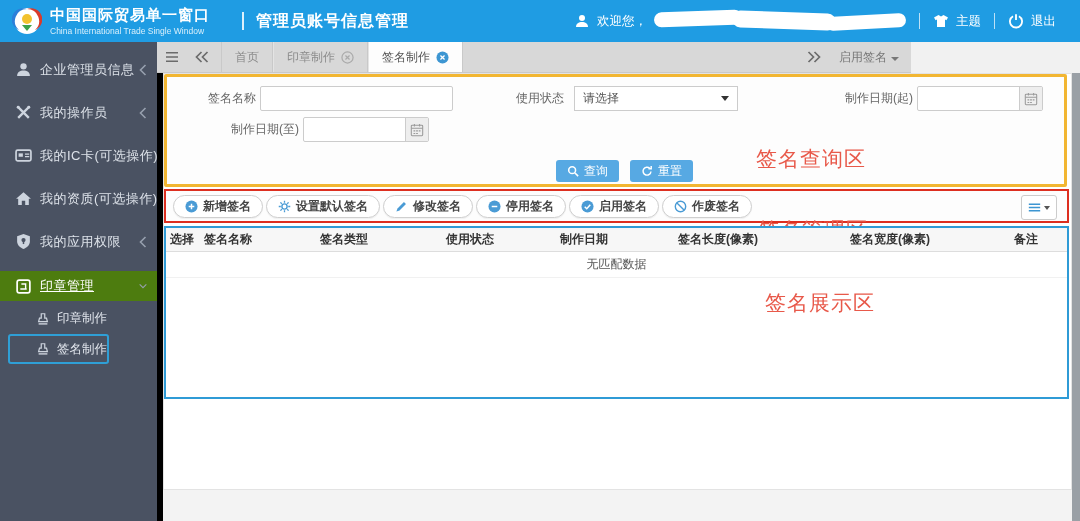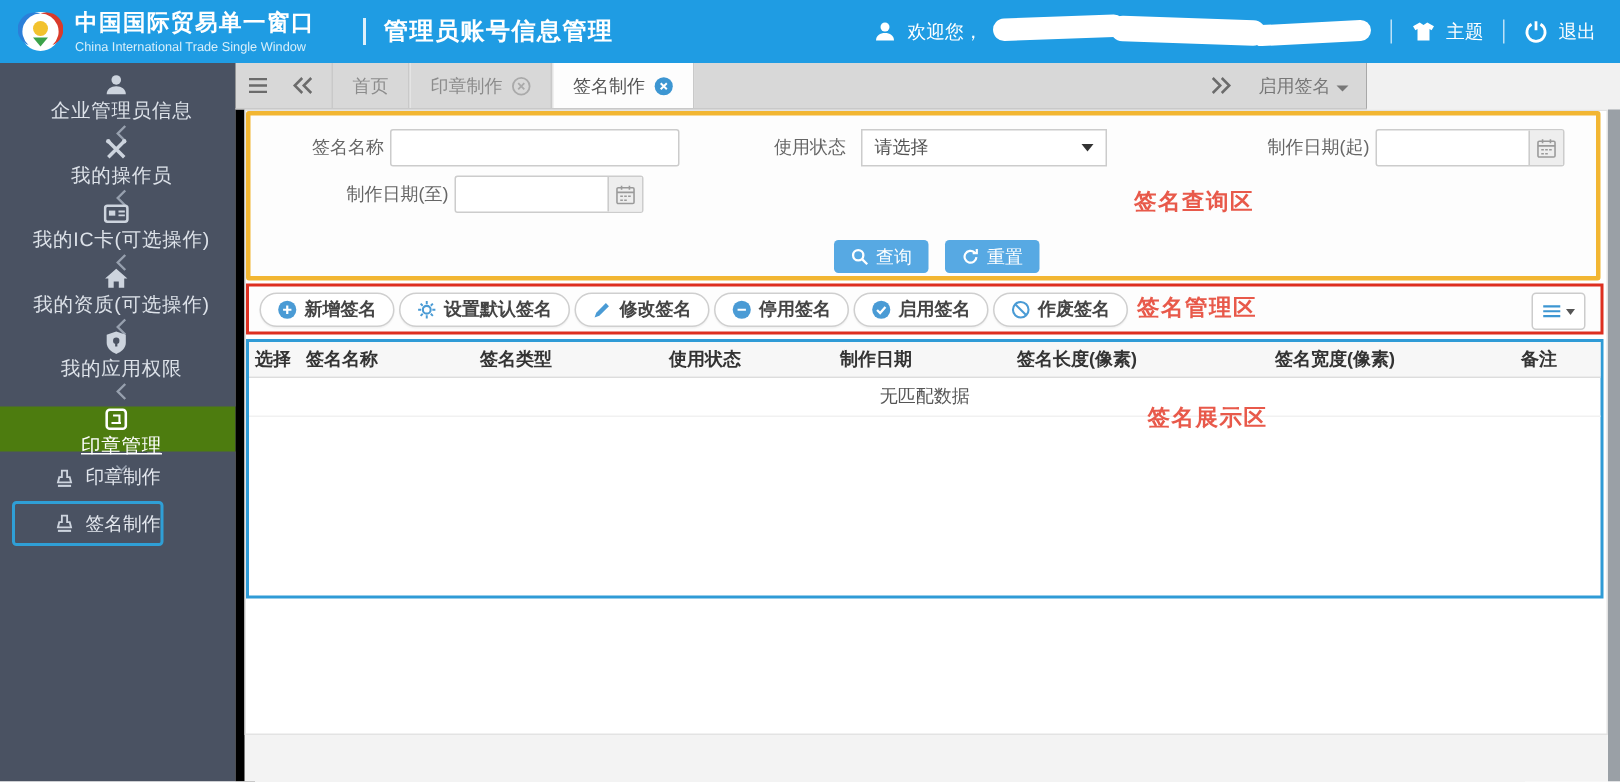--- a/index.html
+++ b/index.html
@@ -6,33 +6,33 @@
   html,body { width:1080px; height:521px; overflow:hidden; }
   body { font-family:"Liberation Sans","DejaVu Sans",sans-serif; font-size:12px; background:#f1f1f1; position:relative; }
 
   
   .header { position:absolute; left:0; top:0; width:1080px; height:42px; background:#1f9ce3; display:flex; align-items:center; color:#fff; }
   .brand { display:flex; align-items:center; gap:8px; padding-left:12px; width:238px; }
   .brand-cn { font-size:15px; font-weight:bold; letter-spacing:1px; }
   .brand-en { font-size:8.5px; color:#d8effb; margin-top:1px; }
   .title-sep { width:2px; height:18px; background:rgba(255,255,255,.85); margin:0 12px 0 4px; }
   .page-title { font-size:16px; font-weight:bold; letter-spacing:1px; }
-  .header-right { margin-left:auto; display:flex; align-items:center; gap:7px; padding-right:16px; font-size:12.5px; position:relative; }
+  .header-right { margin-left:auto; display:flex; align-items:center; gap:7px; padding-right:24px; font-size:12.5px; position:relative; }
   .hsep { width:1px; height:16px; background:rgba(255,255,255,.7); margin:0 6px; }
   .redaction { position:relative; width:252px; height:20px; display:inline-block; }
   .blob { position:absolute; background:#fff; border-radius:9px; }
   .blob1 { left:0; top:3; width:88px; height:15px; transform:rotate(-2deg); }
   .blob2 { left:78px; top:1px; width:104px; height:17px; transform:rotate(2deg); }
   .blob3 { left:172px; top:4px; width:80px; height:14px; transform:rotate(-3deg); }
   .hicon { display:inline-flex; width:16px; height:16px; color:#fff; }
   .hicon svg { width:100%; height:100%; }
 
   
   .sidebar { position:absolute; left:0; top:42px; width:157px; height:479px; background:#4a5262; padding-top:6px; }
-  .nav-item { height:43px; display:flex; align-items:center; padding:0 10px 0 15px; color:#dde2e9; font-size:13px; cursor:pointer;flex-direction:column; }
+  .nav-item { height:43px; display:flex; align-items:center; padding:0 10px 0 15px; color:#dde2e9; font-size:13px; cursor:pointer; }
   .nav-item .ico { width:17px; height:17px; margin-right:8px; color:#cdd4de; flex:none; display:flex; }
   .nav-item .ico svg { width:100%; height:100%; }
   .nav-item .lbl { flex:1; white-space:nowrap; letter-spacing:.5px; }
   .chev { width:8px; height:12px; color:#97a0ae; display:flex; flex:none; }
   .chev svg { width:100%; height:100%; }
   .nav-item.active { background:#4d7c0f; color:#fff; height:30px; margin:8px 0 4px;text-decoration:underline; }
   .nav-item.active .ico { color:#fff; }
   .sub-item { height:27px; display:flex; align-items:center; padding-left:36px; color:#e3e7ee; font-size:12.5px; cursor:pointer; }
   .sub-item .ico { width:14px; height:14px; margin-right:7px; color:#cdd4de; display:flex; }
   .sub-item .ico svg { width:100%; height:100%; }
@@ -57,21 +57,21 @@
   .query-box { position:absolute; left:0; top:0; width:903px; height:113px; border:3px solid #f2b632; border-radius:2px; background:#fdfdfd; }
   .f-label { position:absolute; height:25px; line-height:25px; color:#666; text-align:right; }
   .f-input { position:absolute; height:25px; border:1px solid #ccc; background:#fff; border-radius:2px; display:flex; align-items:center; }
   .f-input input { border:none; outline:none; flex:1; height:100%; min-width:0; padding:0 5px; font-size:12px; background:transparent; }
   .addon { width:23px; height:23px; background:#eee; border-left:1px solid #ccc; display:flex; align-items:center; justify-content:center; color:#9a9a9a; flex:none; }
   .addon svg { width:14px; height:14px; }
   .f-select { position:absolute; height:25px; border:1px solid #ccc; background:#fff; border-radius:0; display:flex; align-items:center; padding:0 8px; color:#555; cursor:pointer; }
   .f-select .caret { margin-left:auto; width:0; height:0; border-left:4px solid transparent; border-right:4px solid transparent; border-top:5px solid #333; }
   .qbtn { position:absolute; top:83px; height:22px; border:none; border-radius:3px; background:#57a9e3; color:#fff; font-size:12px; display:flex; align-items:center; gap:5px; padding:0 11px; cursor:pointer; }
   .qbtn svg { width:12px; height:12px; }
-  .annotation { position:absolute; color:#e8594a; font-size:15px; letter-spacing:1px; font-weight:700; }
+  .annotation { position:absolute; color:#e8594a; font-size:21px; letter-spacing:1px; font-weight:400;margin-top:20px; }
 
   .toolbar-box { position:absolute; left:0; top:115px; width:905px; height:34px; border:2px solid #dd2f20; background:#fdfdfd; display:flex; align-items:center; padding-left:7px; gap:3px; }
   .pill { height:23px; display:inline-flex; align-items:center; gap:5px; padding:0 11px; background:#fff; border:1px solid #cfcfcf; border-radius:12px; font-size:12px; font-weight:bold; color:#444; cursor:pointer; box-shadow:0 1px 1px rgba(0,0,0,.05); }
   .pill svg { width:13px; height:13px; }
   .list-btn { position:absolute; right:10px; top:4px; width:36px; height:25px; border:1px solid #ccc; border-radius:3px; background:#fff; display:flex; align-items:center; justify-content:center; gap:3px; cursor:pointer; }
   .list-btn svg { width:13px; height:11px; }
   .list-btn .caret-sm { width:0; height:0; border-left:3px solid transparent; border-right:3px solid transparent; border-top:4px solid #555; }
 
   .table-box { position:absolute; left:0; top:152px; width:905px; height:173px; border:2px solid #2f9bd6; background:#fff; }
   table.grid { width:100%; border-collapse:collapse; table-layout:fixed; }

